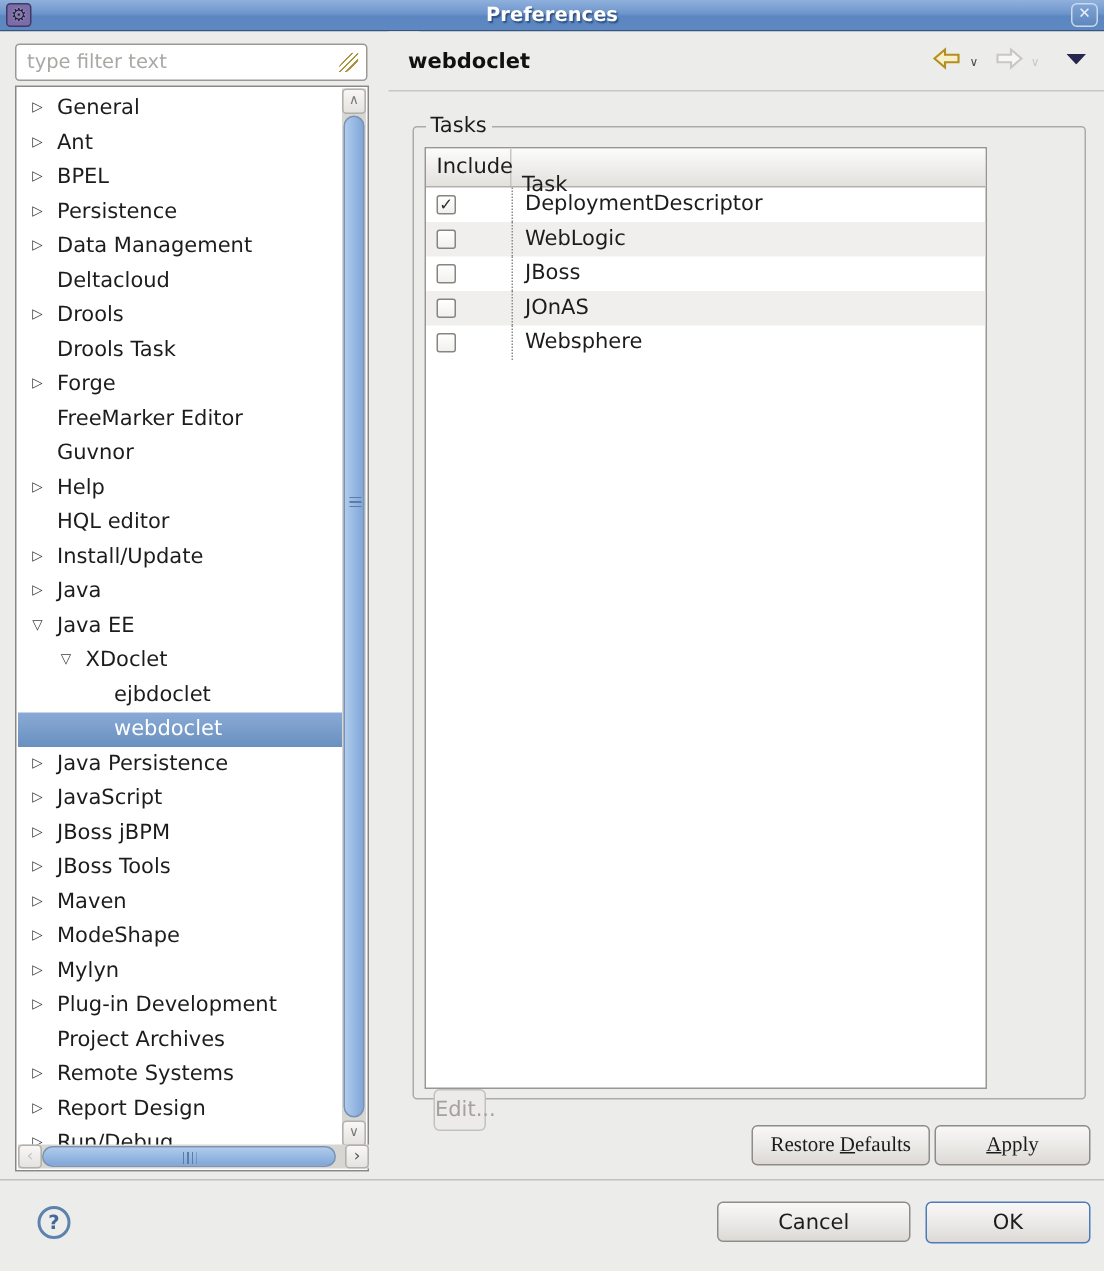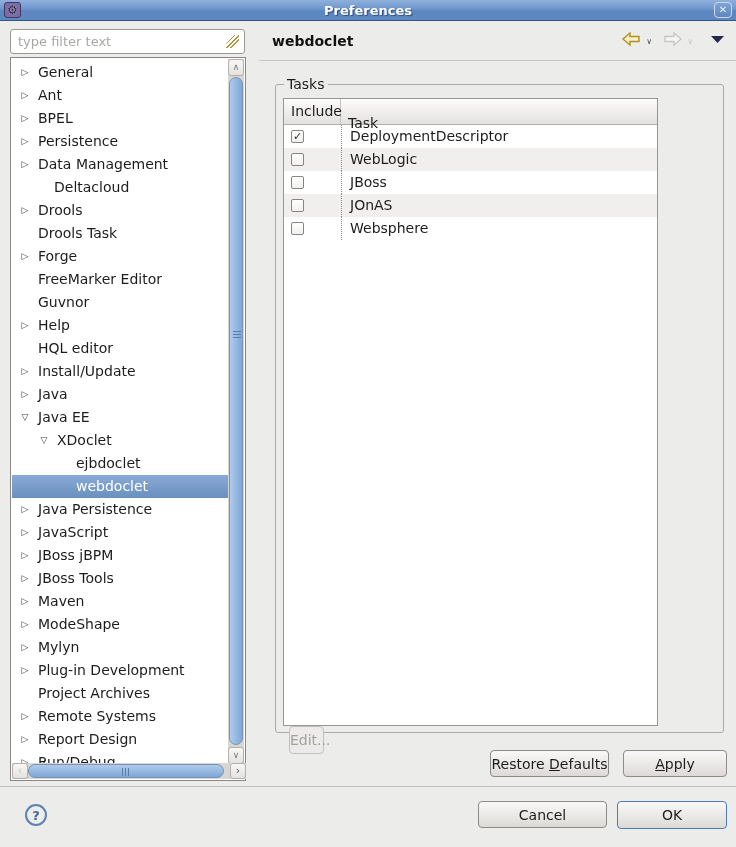--- a/index.html
+++ b/index.html
@@ -86,21 +86,21 @@
   .checkbox { width:13px; height:13px; margin-left:7px; border:1px solid #878581; border-radius:2px;
     background:linear-gradient(#ffffff,#f1f0ee); font-size:11px; line-height:11px; text-align:center;
     color:#2e2e2e; font-weight:bold; }
   .cell-task { flex:1; height:100%; line-height:22px; border-left:1px dotted #8a8a8a; padding-left:8px;
     font-size:14px; }
   .edit-btn { margin-left:6px; width:35px; height:28px; background:#ecebe9; border:1px solid #c3c1bd;
     border-radius:4px; color:#a5a19b; font-size:14px; font-family:inherit; }
 
   .btn { background:linear-gradient(#f9f8f7,#e9e7e4 60%,#dcd9d5); border:1px solid #8e8c88;
     border-radius:4px; font-size:14px; font-family:inherit; color:#1c1c1c; }
-  .action-row { position:absolute; right:9px; top:729px; display:flex; gap:14px; }
+  .action-row { position:absolute; right:9px; top:729px; display:flex; gap:3px;font-family:Liberation Serif, serif; }
   .btn.restore { width:119px; height:27px; }
   .btn.apply { width:104px; height:27px; }
   .u { text-decoration:underline; }
 
   
   .footer { position:absolute; left:0; top:786px; width:736px; height:61px; background:#ececeb;
     border-top:1px solid #c2c0bd; }
   .help-circle { position:absolute; left:25px; top:17px; width:22px; height:22px; border:2px solid #5e82ae;
     border-radius:50%; color:#40699c; font-size:13px; font-weight:bold; line-height:19px; text-align:center; }
   .footer-buttons { position:absolute; right:9px; top:14px; display:flex; gap:10px; }
@@ -138,21 +138,21 @@
             <span class="tlabel">BPEL</span>
           </div>
           <div class="tree-row" style="padding-left: 6px;">
             <span class="twisty">▷</span>
             <span class="tlabel">Persistence</span>
           </div>
           <div class="tree-row" style="padding-left: 6px;">
             <span class="twisty">▷</span>
             <span class="tlabel">Data Management</span>
           </div>
-          <div class="tree-row" style="padding-left: 22px;">
+          <div class="tree-row" style="padding-left: 6px;">
             <span class="twisty"></span>
             <span class="tlabel">Deltacloud</span>
           </div>
           <div class="tree-row" style="padding-left: 6px;">
             <span class="twisty">▷</span>
             <span class="tlabel">Drools</span>
           </div>
           <div class="tree-row" style="padding-left: 6px;">
             <span class="twisty"></span>
             <span class="tlabel">Drools Task</span>

